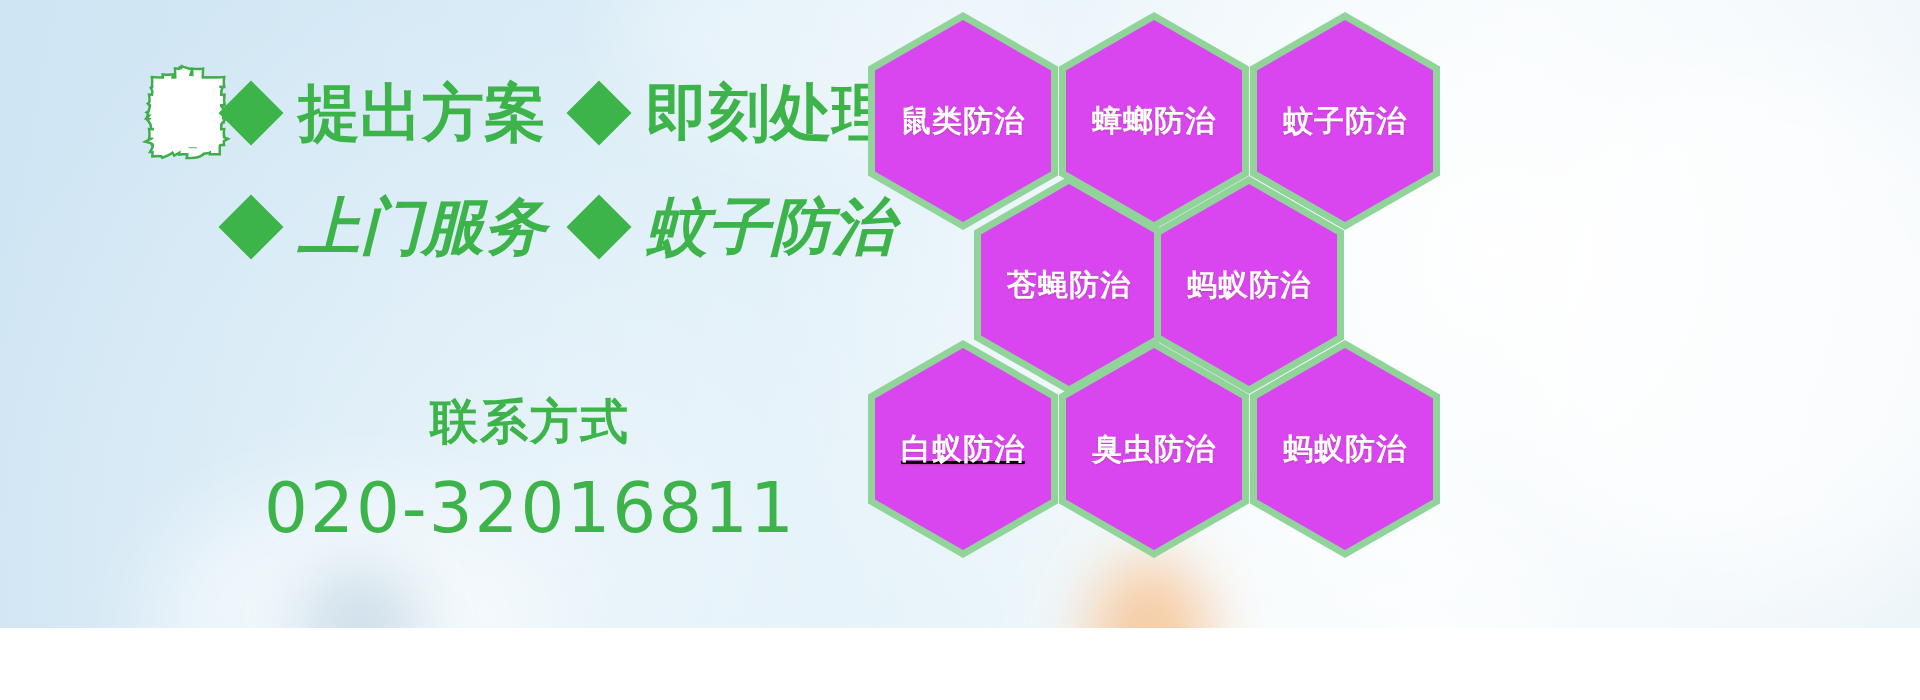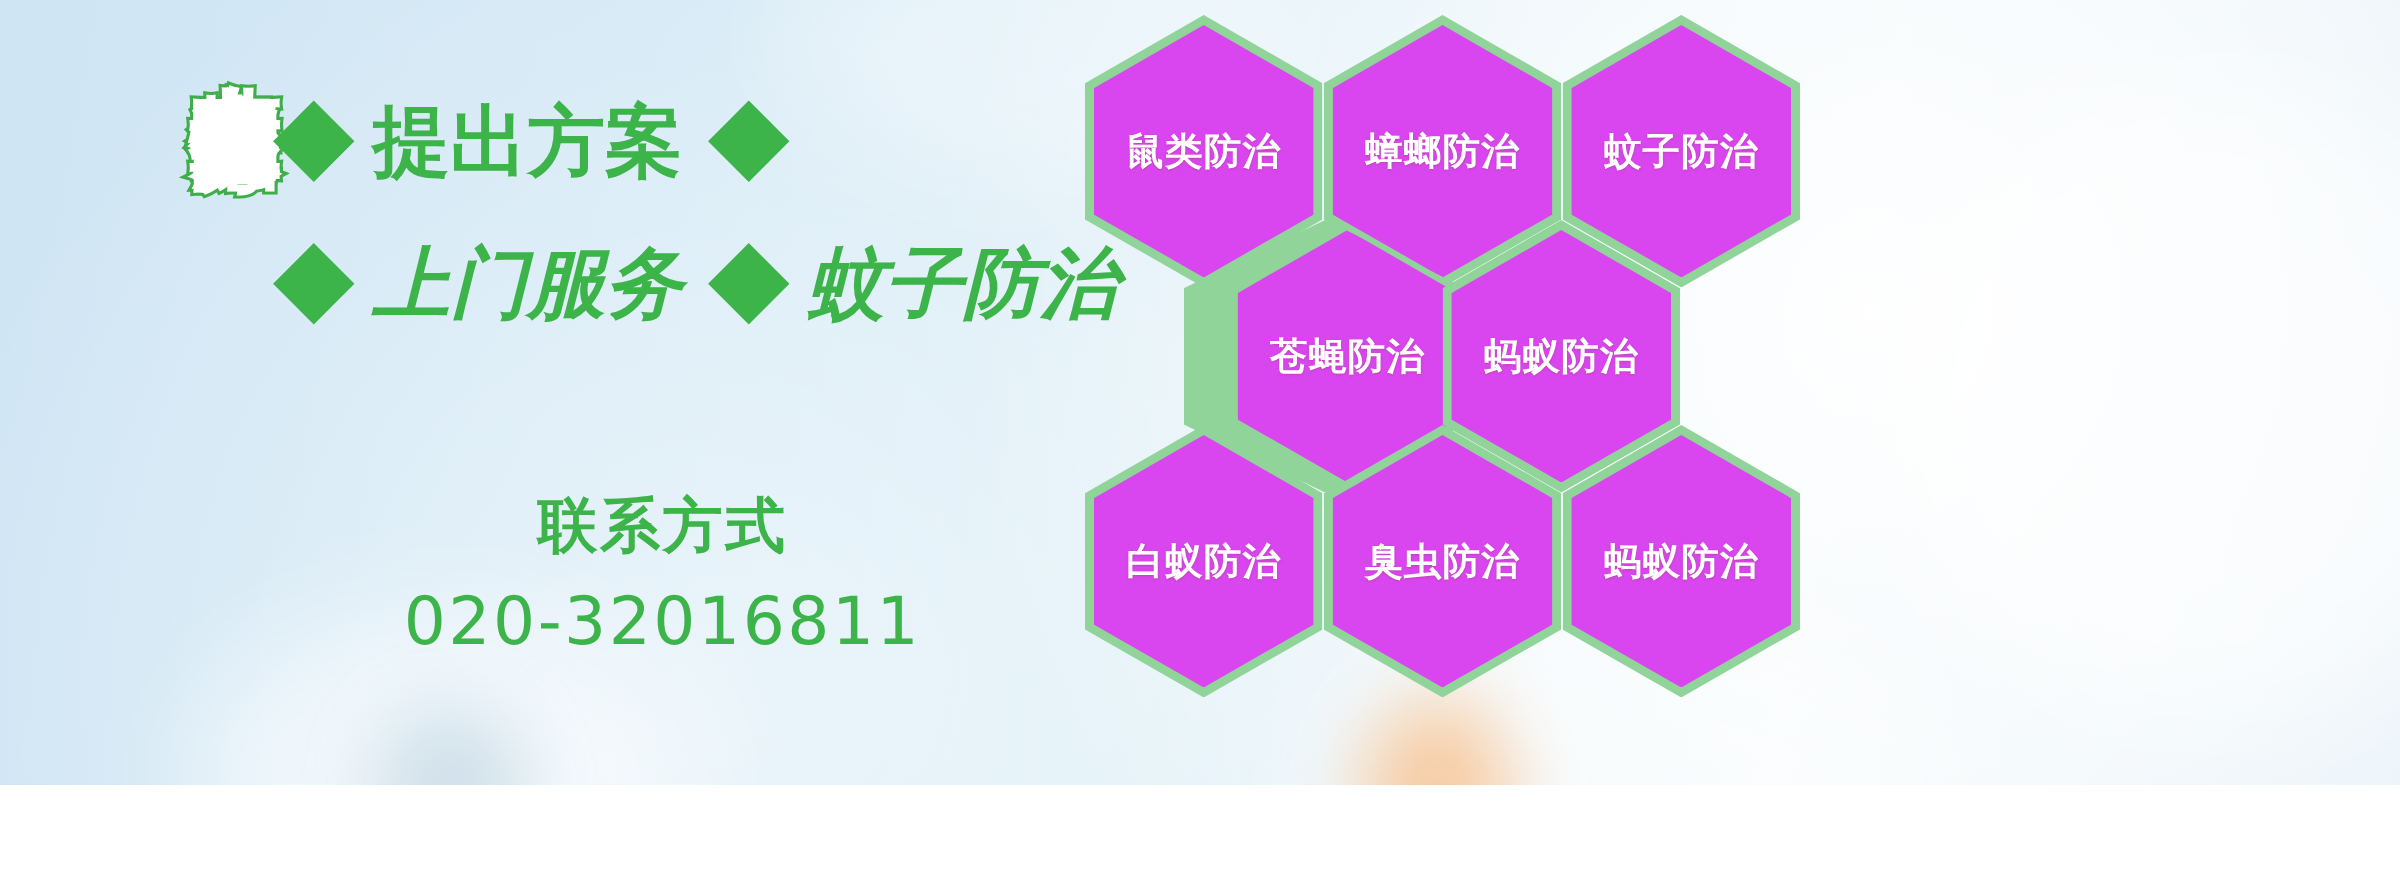--- a/index.html
+++ b/index.html
@@ -66,21 +66,21 @@
     position:absolute;left:250px;top:396px;width:560px;
     text-align:center;color:#3cb44a;
   }
   #contact-title{
     font-family:"DejaVu Sans","Liberation Sans",sans-serif;
     font-weight:bold;font-size:48px;line-height:1.05;
     letter-spacing:2px;
   }
   .phone{
     font-family:"DejaVu Sans","Liberation Sans",sans-serif;
-    font-weight:normal;font-size:53px;line-height:1.28;
+    font-weight:normal;font-size:69px;line-height:1.28;
     letter-spacing:2px;
   }
   #phone-1{margin-top:18px;}
 
   
   #honeycomb{position:absolute;left:862px;top:0;width:600px;height:700px;}
   .hex{
     position:absolute;width:190px;height:218px;
     background:#90d49a;
     clip-path:polygon(50% 0%,100% 25%,100% 75%,50% 100%,0% 75%,0% 25%);
@@ -112,20 +112,21 @@
   <div class="blob b5"></div>
   <div class="blob b6"></div>
 
   <div id="vertical-slogan">专业有害生物防治服务</div>
 
   <div class="feature-line" id="feature-line-1">
     <span class="diamond"></span>
     <span class="feat-text">提出方案</span>
     <span class="feat-gap"></span>
     <span class="diamond"></span>
+    <span class="feat-text">即刻处理</span>
   </div>
 
   <div class="feature-line" id="feature-line-2">
     <span class="diamond"></span>
     <span class="feat-text">上门服务</span>
     <span class="feat-gap"></span>
     <span class="diamond"></span>
     <span class="feat-text">蚊子防治</span>
   </div>
 
@@ -145,32 +146,32 @@
       <div class="hex-inner">
         <span class="hex-label">蟑螂防治</span>
       </div>
     </div>
     <div class="hex" style="left:388px;top:12px;">
       <div class="hex-inner">
         <span class="hex-label">蚊子防治</span>
       </div>
     </div>
 
-    <div class="hex" style="left:85px;top:176px;padding-left:36px;">
+    <div class="hex" style="left:112px;top:176px;">
       <div class="hex-inner">
         <span class="hex-label">苍蝇防治</span>
       </div>
     </div>
     <div class="hex" style="left:292px;top:176px;">
       <div class="hex-inner">
         <span class="hex-label">蚂蚁防治</span>
       </div>
     </div>
 
-    <div class="hex" style="left:6px;top:340px;">
+    <div class="hex" style="left:6px;top:340px;text-decoration:underline;">
       <div class="hex-inner">
         <span class="hex-label">白蚁防治</span>
       </div>
     </div>
     <div class="hex" style="left:197px;top:340px;">
       <div class="hex-inner">
         <span class="hex-label">臭虫防治</span>
       </div>
     </div>
     <div class="hex" style="left:388px;top:340px;">

